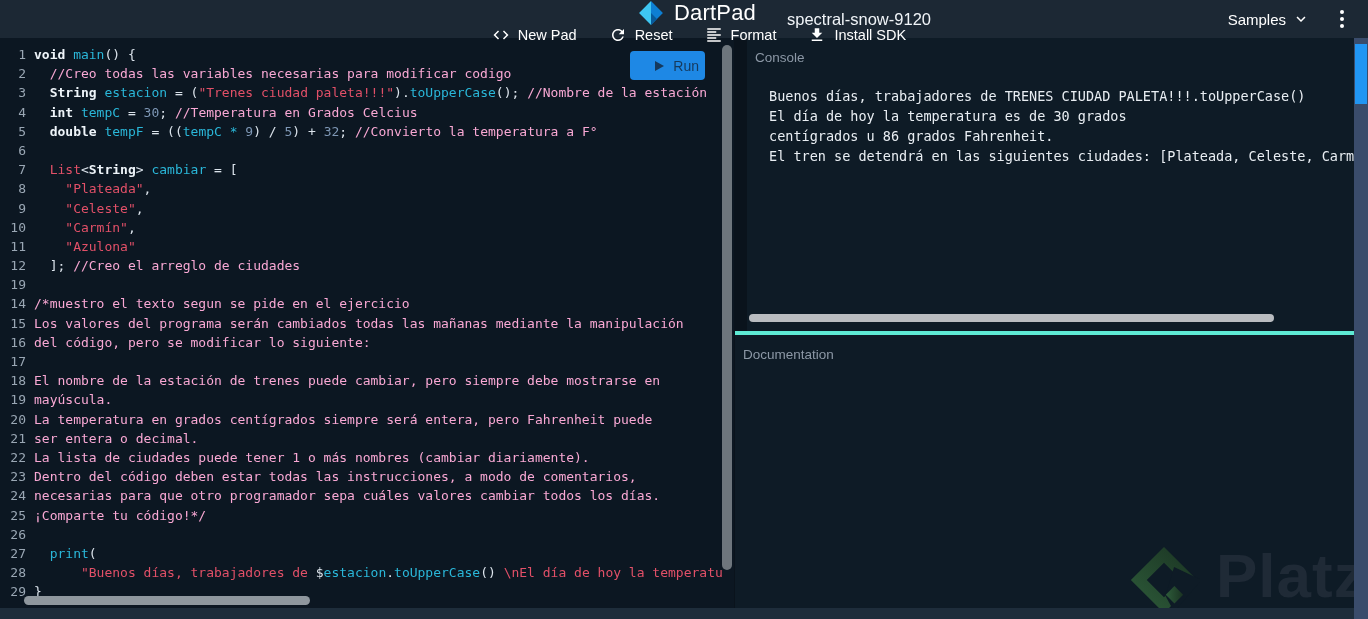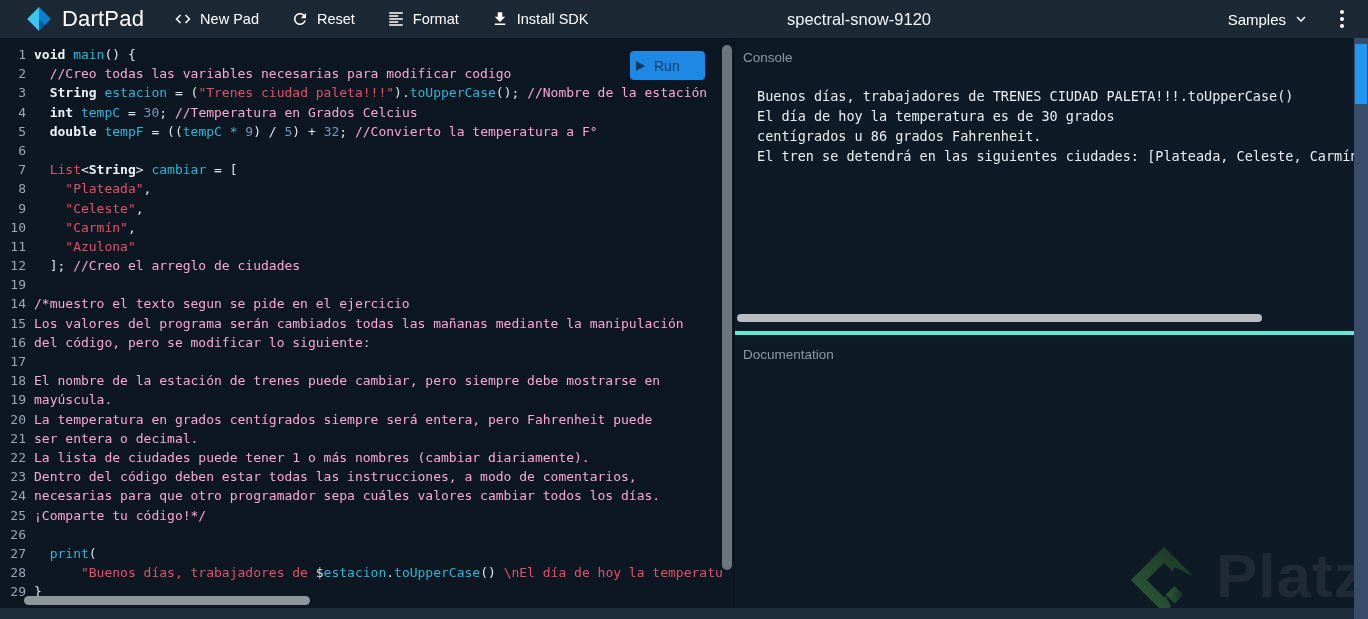--- a/index.html
+++ b/index.html
@@ -1,21 +1,21 @@
 <!DOCTYPE html>
 <html><head>
 <meta charset="utf-8">
 <style>
   html,body{margin:0;padding:0;background:#0a131c;}
   .app{position:relative;width:1368px;height:619px;overflow:hidden;background:#0a131c;
        font-family:"Liberation Sans",sans-serif;}
 
   
   .header{position:absolute;top:0;left:0;right:0;height:38px;background:#1c2834;
-          display:flex;align-items:center;z-index:5;}
+          display:flex;align-items:center;z-index:5;flex-direction:column;}
   .brand{display:flex;align-items:center;gap:10px;margin-left:26px;}
   .brand-name{color:#ffffff;font-size:22px;letter-spacing:.2px;}
   .nav{display:flex;align-items:center;gap:32px;margin-left:30px;}
   .nav-item{display:flex;align-items:center;gap:8px;color:#ffffff;font-size:14.5px;
             font-weight:500;cursor:pointer;background:none;border:none;padding:0;}
   .hicon{width:18px;height:18px;display:block;}
   .title{position:absolute;left:787px;top:50%;transform:translateY(-50%);
          color:#f0f4f8;font-size:16.5px;}
   .header-right{position:absolute;right:20px;top:0;height:100%;display:flex;
                 align-items:center;gap:26px;}
@@ -37,34 +37,34 @@
   .tk-p{color:#dce4ec;}
   .tk-k{color:#eef4f9;font-weight:bold;}
   .tk-f{color:#2ab7d9;}
   .tk-s{color:#e25068;}
   .tk-c{color:#f9a8d4;}
   .tk-n{color:#7e97b5;}
   .tk-r{color:#e25068;}
 
   .run-btn{position:absolute;top:13px;right:29px;width:75px;height:29px;
            background:#1e88e5;border:none;border-radius:4px;display:flex;
-           align-items:center;justify-content:flex-start;gap:9px;cursor:pointer;}
+           align-items:center;justify-content:flex-end;gap:9px;cursor:pointer;}
   .run-btn .play{width:0;height:0;border-left:9px solid #16395c;
                  border-top:5.5px solid transparent;border-bottom:5.5px solid transparent;}
   .run-btn .lbl{color:#16395c;font-size:14px;font-weight:500;
                 font-family:"Liberation Sans",sans-serif;}
 
   .ed-vscroll{position:absolute;top:7px;right:2px;width:10px;height:525px;
               background:#6e767d;border-radius:5px;}
   .ed-hscroll{position:absolute;bottom:3px;left:24px;width:286px;height:9px;
               background:#8f979e;border-radius:5px;}
 
   
   .right{position:absolute;left:735px;top:38px;right:14px;bottom:0;}
-  .console{position:absolute;top:0;left:0;right:0;height:293px;background:#0e1b26;
+  .console{position:absolute;top:0;left:12px;right:0;height:293px;background:#0e1b26;
            overflow:hidden;}
   .panel-title{color:#8c98a6;font-size:13.5px;padding:12px 0 0 8px;}
   .console-output{position:absolute;top:48px;left:22px;right:0;bottom:20px;
                   overflow:hidden;font-family:"DejaVu Sans Mono",monospace;
                   font-size:13.5px;line-height:20px;color:#e9eef3;white-space:pre;}
   .con-hscroll{position:absolute;top:276px;left:2px;width:525px;height:8px;
                background:#b9bcc0;border-radius:4px;}
   .doc{position:absolute;top:293px;left:0;right:0;bottom:0;background:#0e1b26;
        border-top:4px solid #5eead4;overflow:hidden;}
   .watermark{position:absolute;left:393px;top:209px;display:flex;align-items:flex-start;}

